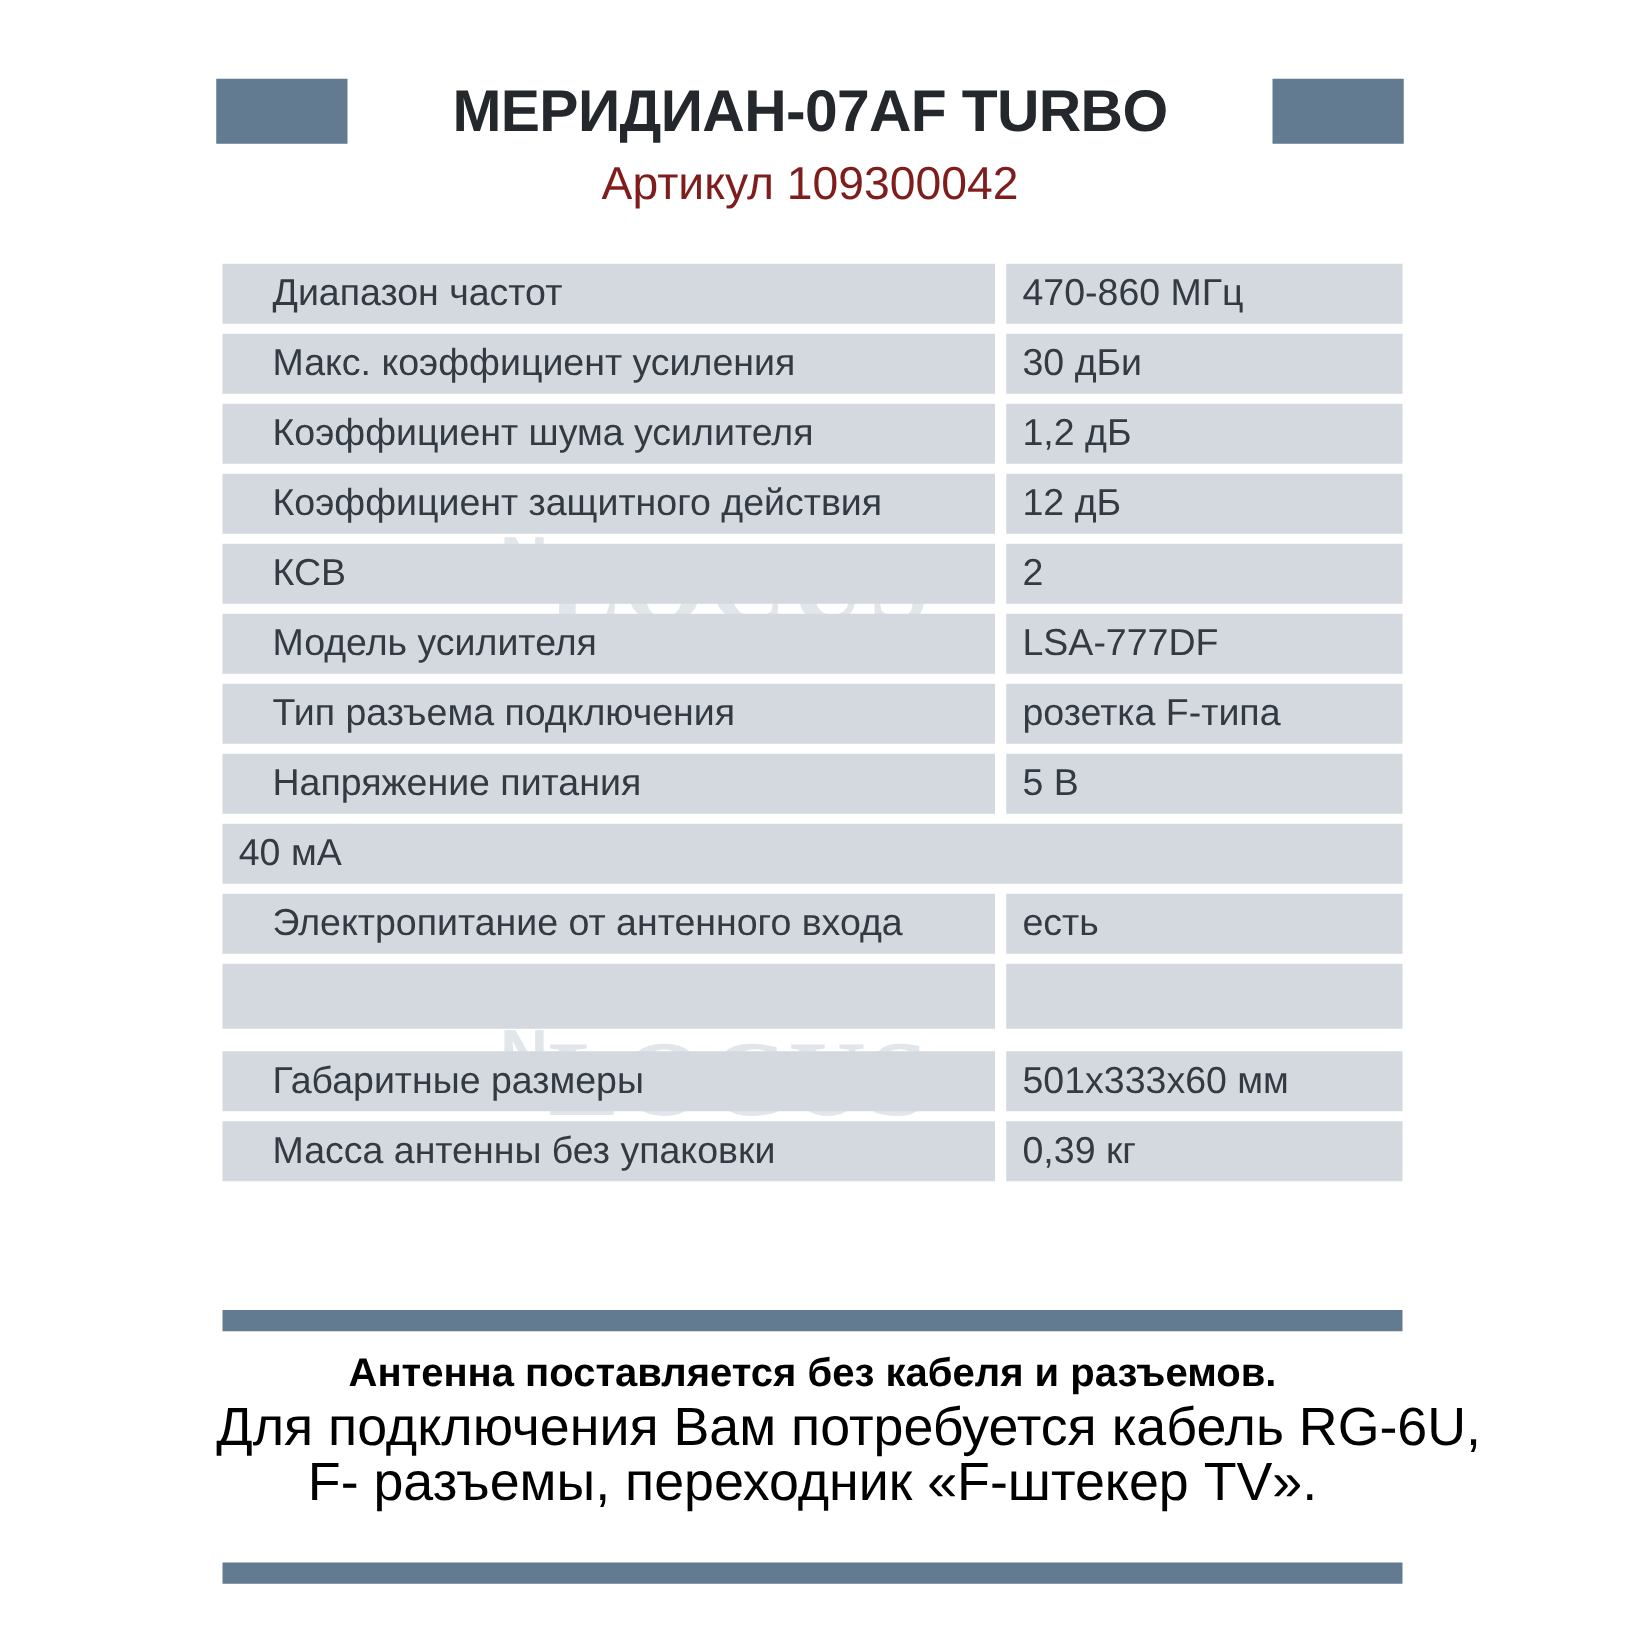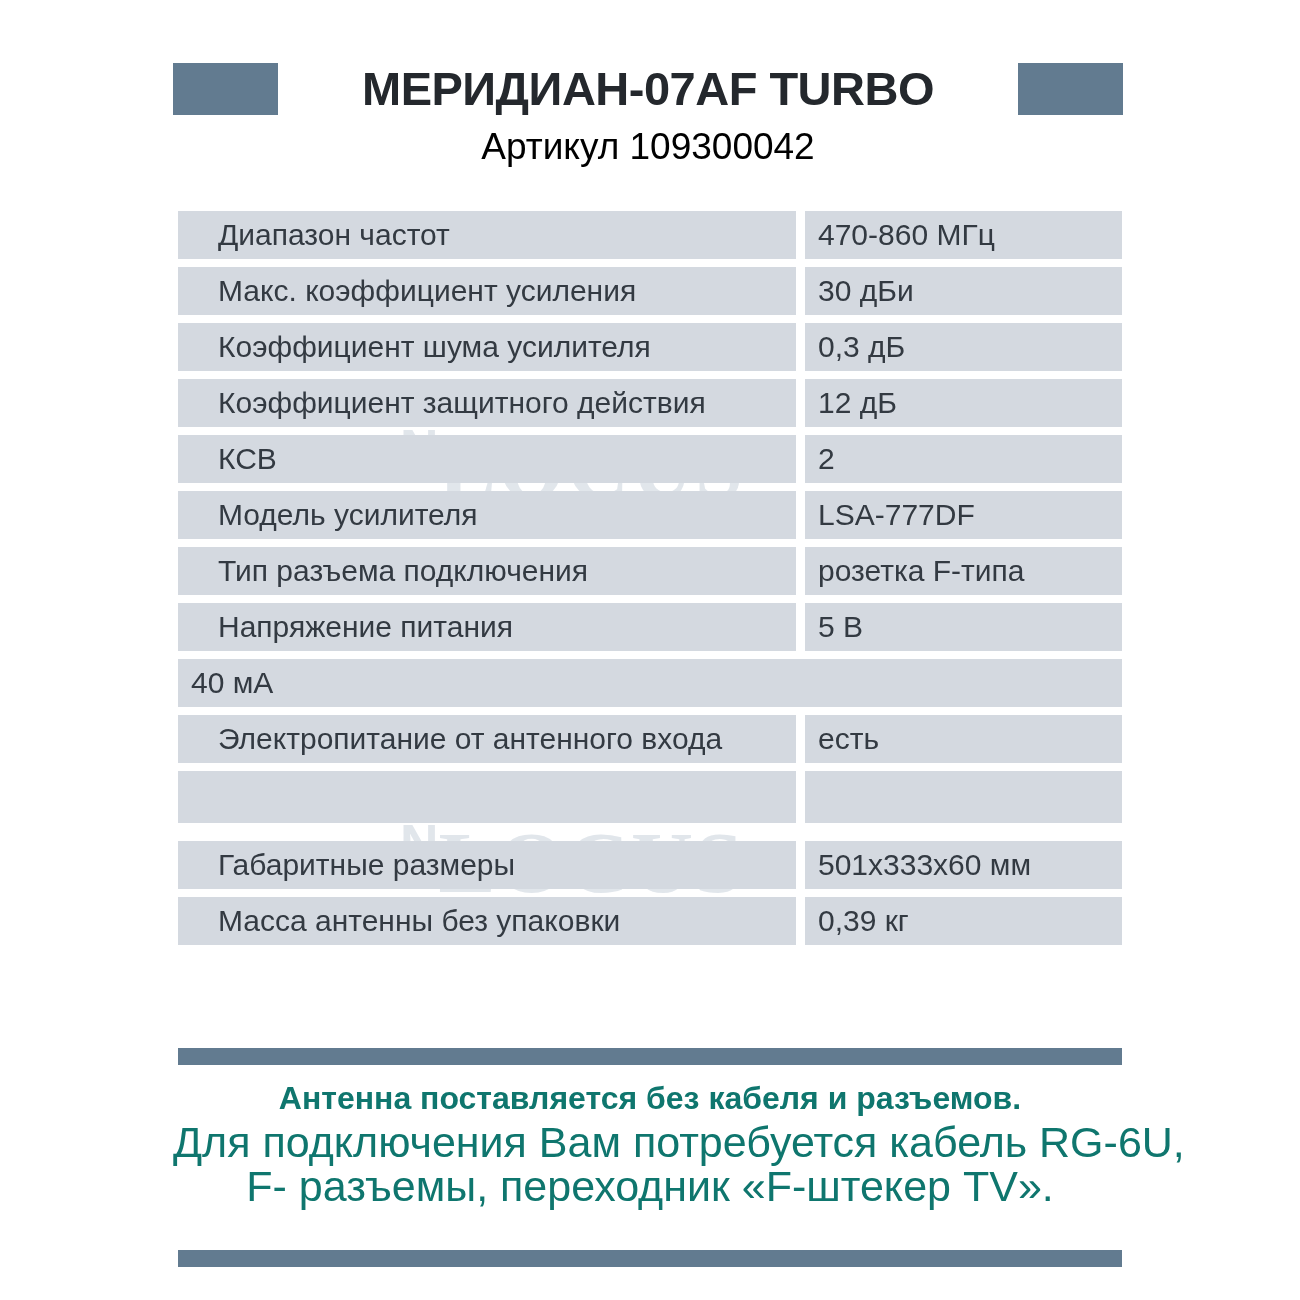--- a/index.html
+++ b/index.html
@@ -86,21 +86,21 @@
     white-space: nowrap;
   }
 
   .subtitle {
     position: absolute;
     left: 173px;
     top: 113px;
     width: 950px;
     text-align: center;
     font-size: 37px;
-    color: #000000;
+    color: #7f1d1d;
     z-index: 2;
     white-space: nowrap;
   }
 
   
   .spec-table {
     position: absolute;
     left: 178px;
     top: 198px;
     width: 944px;
@@ -146,21 +146,21 @@
   .divider.top    { top: 1035px; }
   .divider.bottom { top: 1237px; }
 
   .footnote {
     position: absolute;
     left: 173px;
     top: 1063px;
     width: 954px;
     text-align: center;
     z-index: 2;
-    color: #0f766e;
+    color: #000000;
   }
   .footnote .fn-line {
     font-size: 43px;
     line-height: 44px;
     white-space: nowrap;
   }
   .footnote .fn-line.strong {
     font-weight: bold;
     font-size: 32px;
   }
@@ -194,21 +194,21 @@
       <div class="cell value">470-860 МГц</div>
     </div>
 
     <div class="spec-row">
       <div class="cell label">Макс. коэффициент усиления</div>
       <div class="cell value">30 дБи</div>
     </div>
 
     <div class="spec-row">
       <div class="cell label">Коэффициент шума усилителя</div>
-      <div class="cell value">0,3 дБ</div>
+      <div class="cell value">1,2 дБ</div>
     </div>
 
     <div class="spec-row">
       <div class="cell label">Коэффициент защитного действия</div>
       <div class="cell value">12 дБ</div>
     </div>
 
     <div class="spec-row">
       <div class="cell label">КСВ</div>
       <div class="cell value">2</div>

